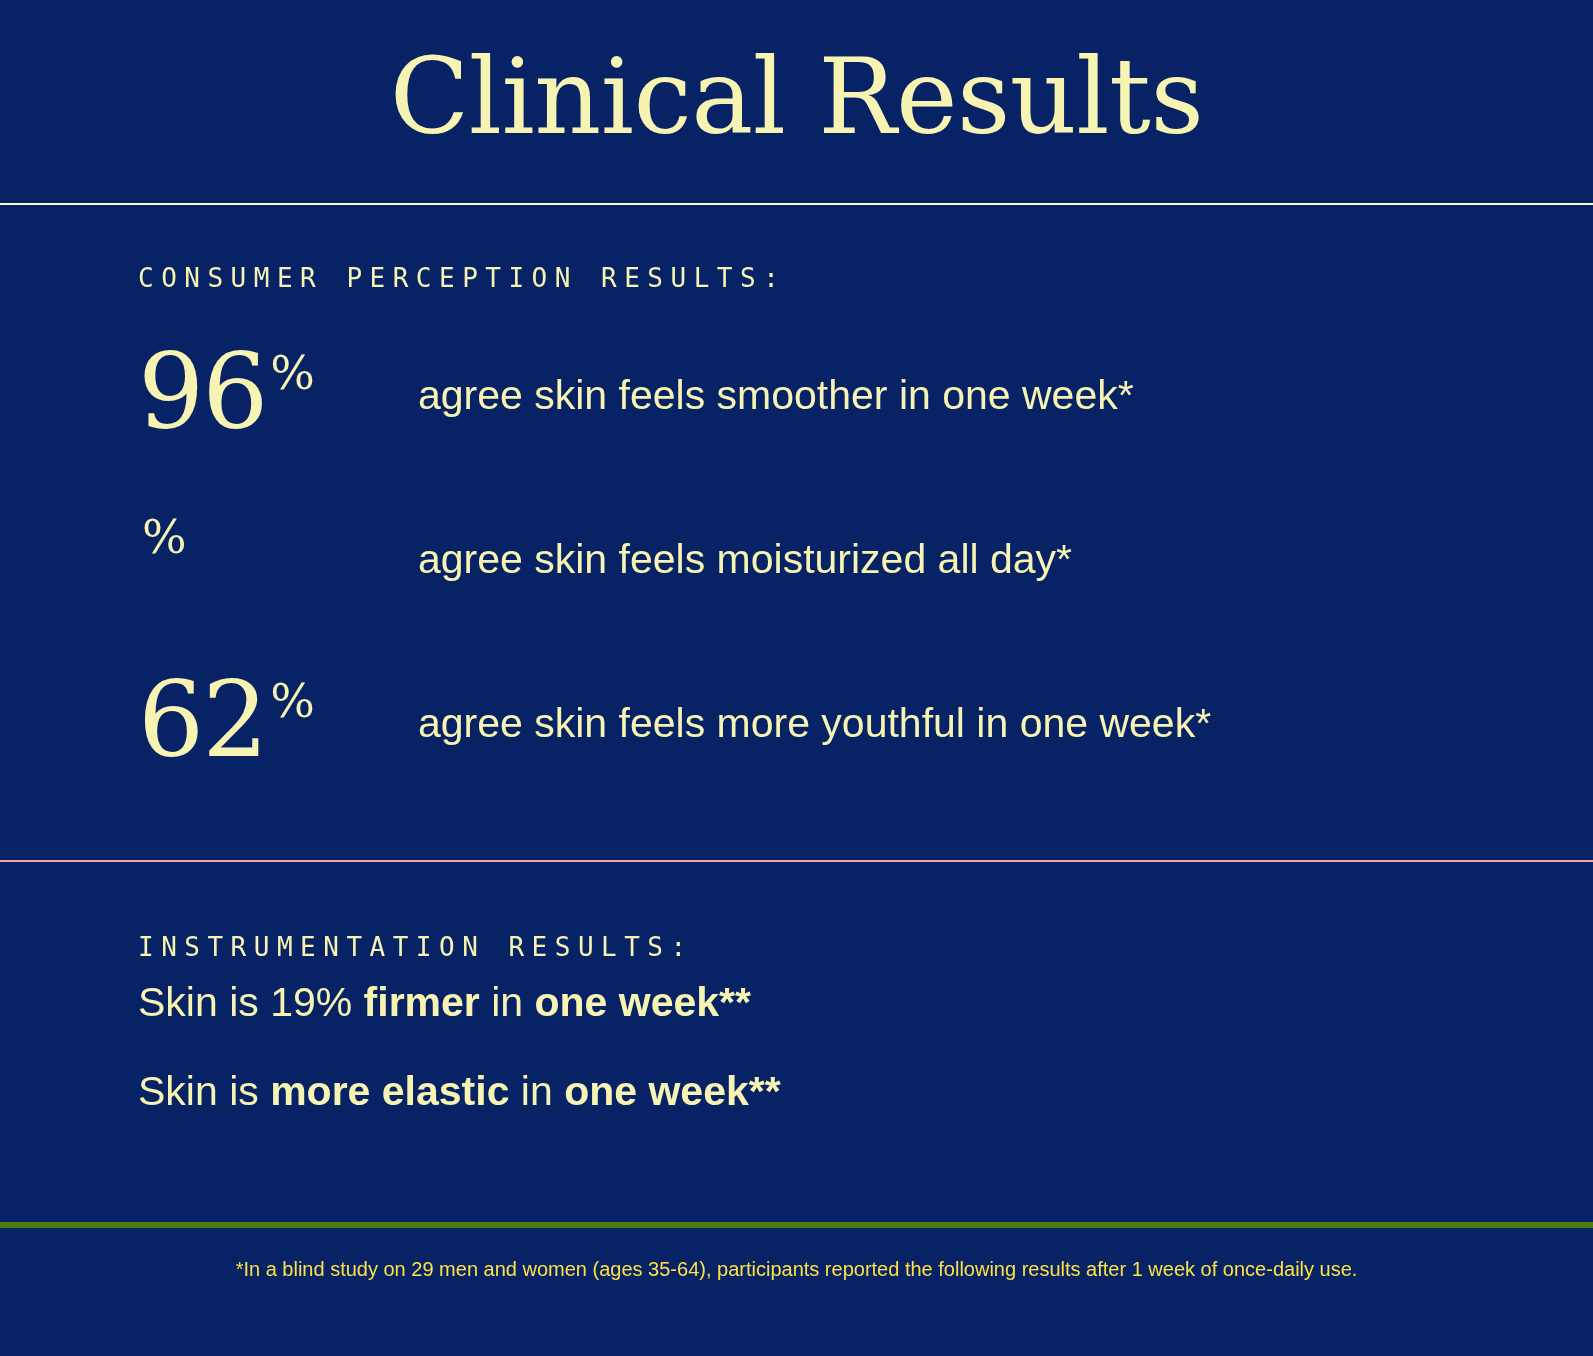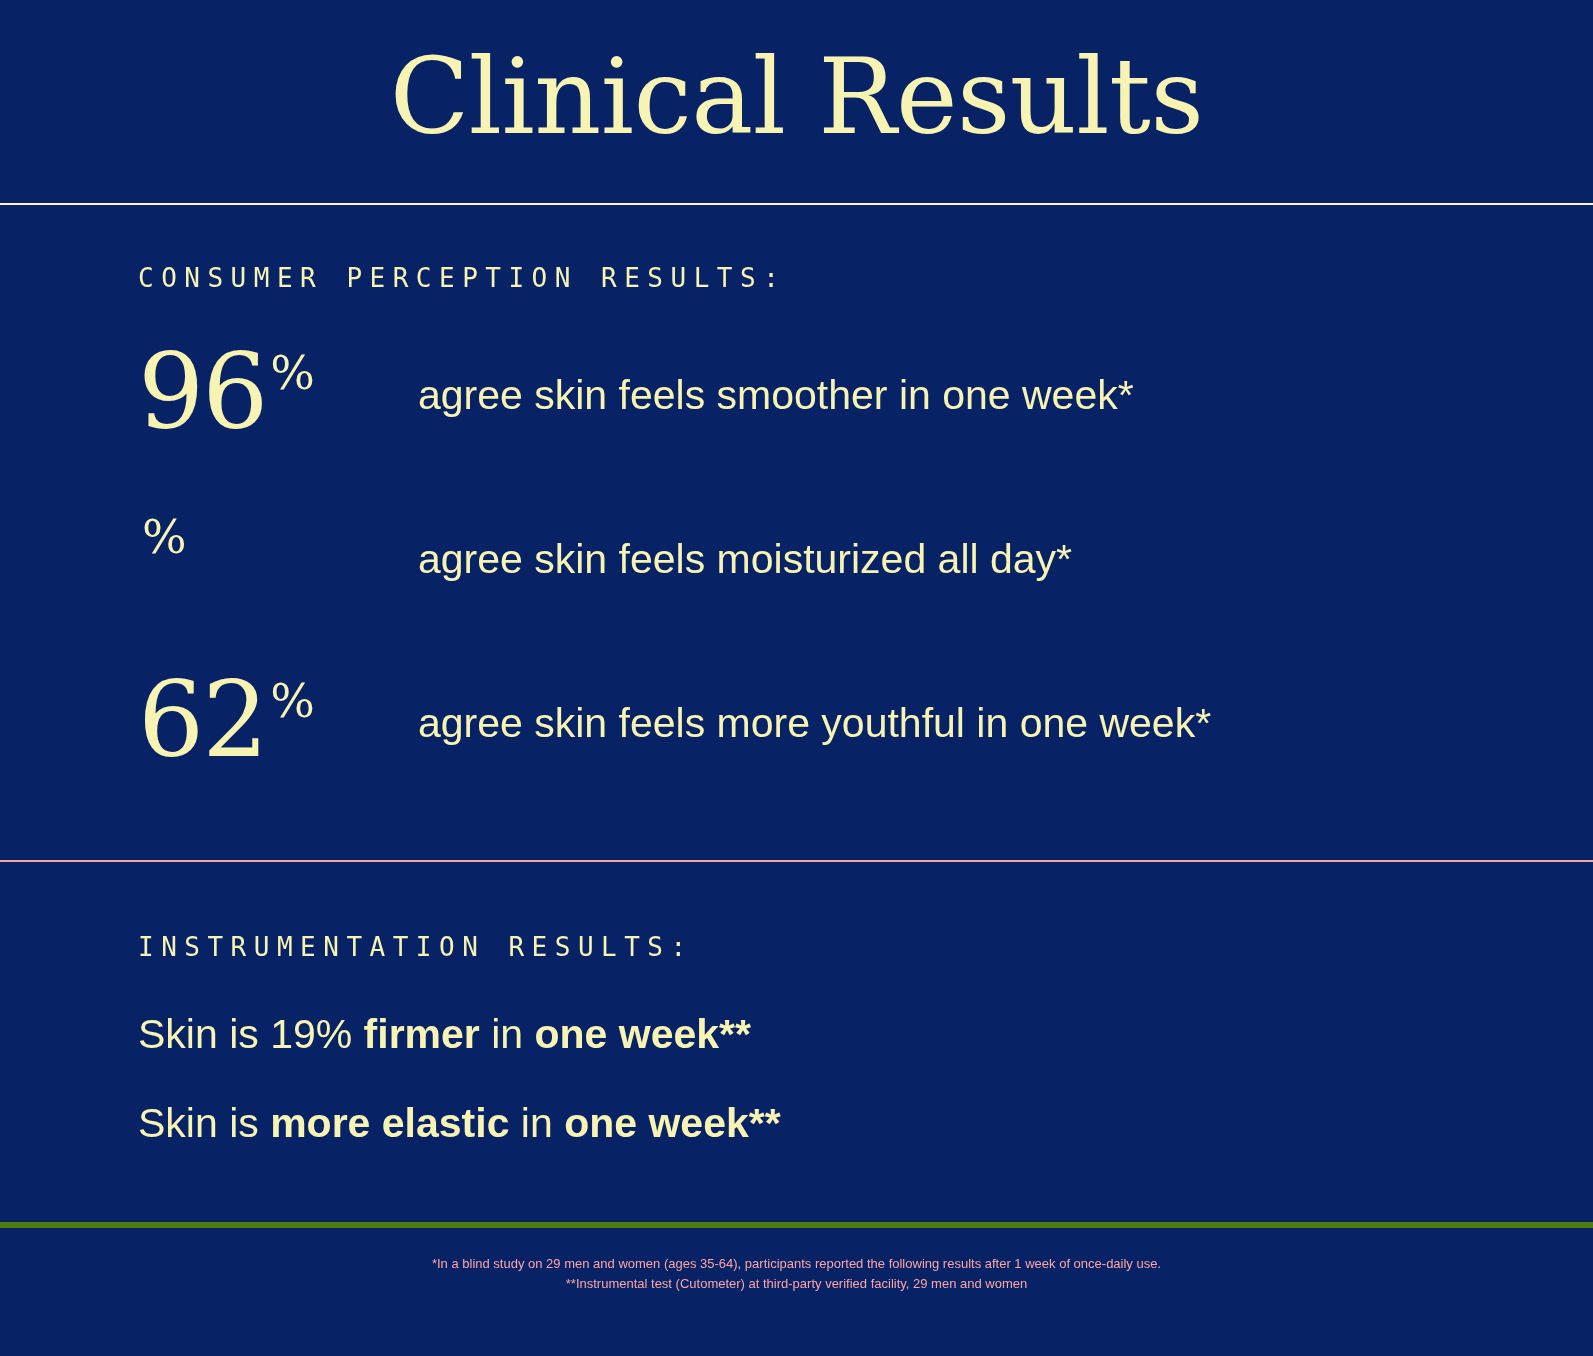--- a/index.html
+++ b/index.html
@@ -105,21 +105,21 @@
   }
 
   
   .section-instrumentation {
     flex: 0 0 366px;
     border-bottom: 6px solid #4d7c0f;
     box-sizing: border-box;
     padding: 70px 6px 0 138px;
   }
   .instr-lines {
-    margin-top: 52px;
+    margin-top: 20px;
   }
   .instr-line {
     font-family: "Liberation Sans", sans-serif;
     font-size: 41px;
     line-height: 1;
     color: #f7f3b2;
     white-space: nowrap;
     margin-bottom: 48px;
   }
   .instr-line b { font-weight: 700; }
@@ -128,23 +128,23 @@
   .footnotes {
     flex: 1 1 auto;
     display: flex;
     flex-direction: column;
     align-items: center;
     justify-content: flex-start;
     padding-top: 26px;
   }
   .footnote {
     font-family: "Liberation Sans", sans-serif;
-    font-size: 13px;
+    font-size: 20px;
     line-height: 1.55;
-    color: #fca5a5;
+    color: #fde047;
     text-align: center;
     white-space: nowrap;
   }
 </style>
 </head>
 <body>
 
 <div class="page">
 
   <div class="header">
@@ -186,16 +186,15 @@
     <div class="eyebrow">INSTRUMENTATION RESULTS:</div>
 
     <div class="instr-lines">
       <div class="instr-line"><span>Skin is 19% </span><b>firmer</b><span> in </span><b>one week**</b></div>
       <div class="instr-line"><span>Skin is </span><b>more elastic</b><span> in </span><b>one week**</b></div>
     </div>
   </div>
 
   <div class="footnotes">
     <div class="footnote">*In a blind study on 29 men and women (ages 35-64), participants reported the following results after 1 week of once-daily use.</div>
-    <div class="footnote">**Instrumental test (Cutometer) at third-party verified facility, 29 men and women</div>
   </div>
 
 </div>
 
 </body></html>

